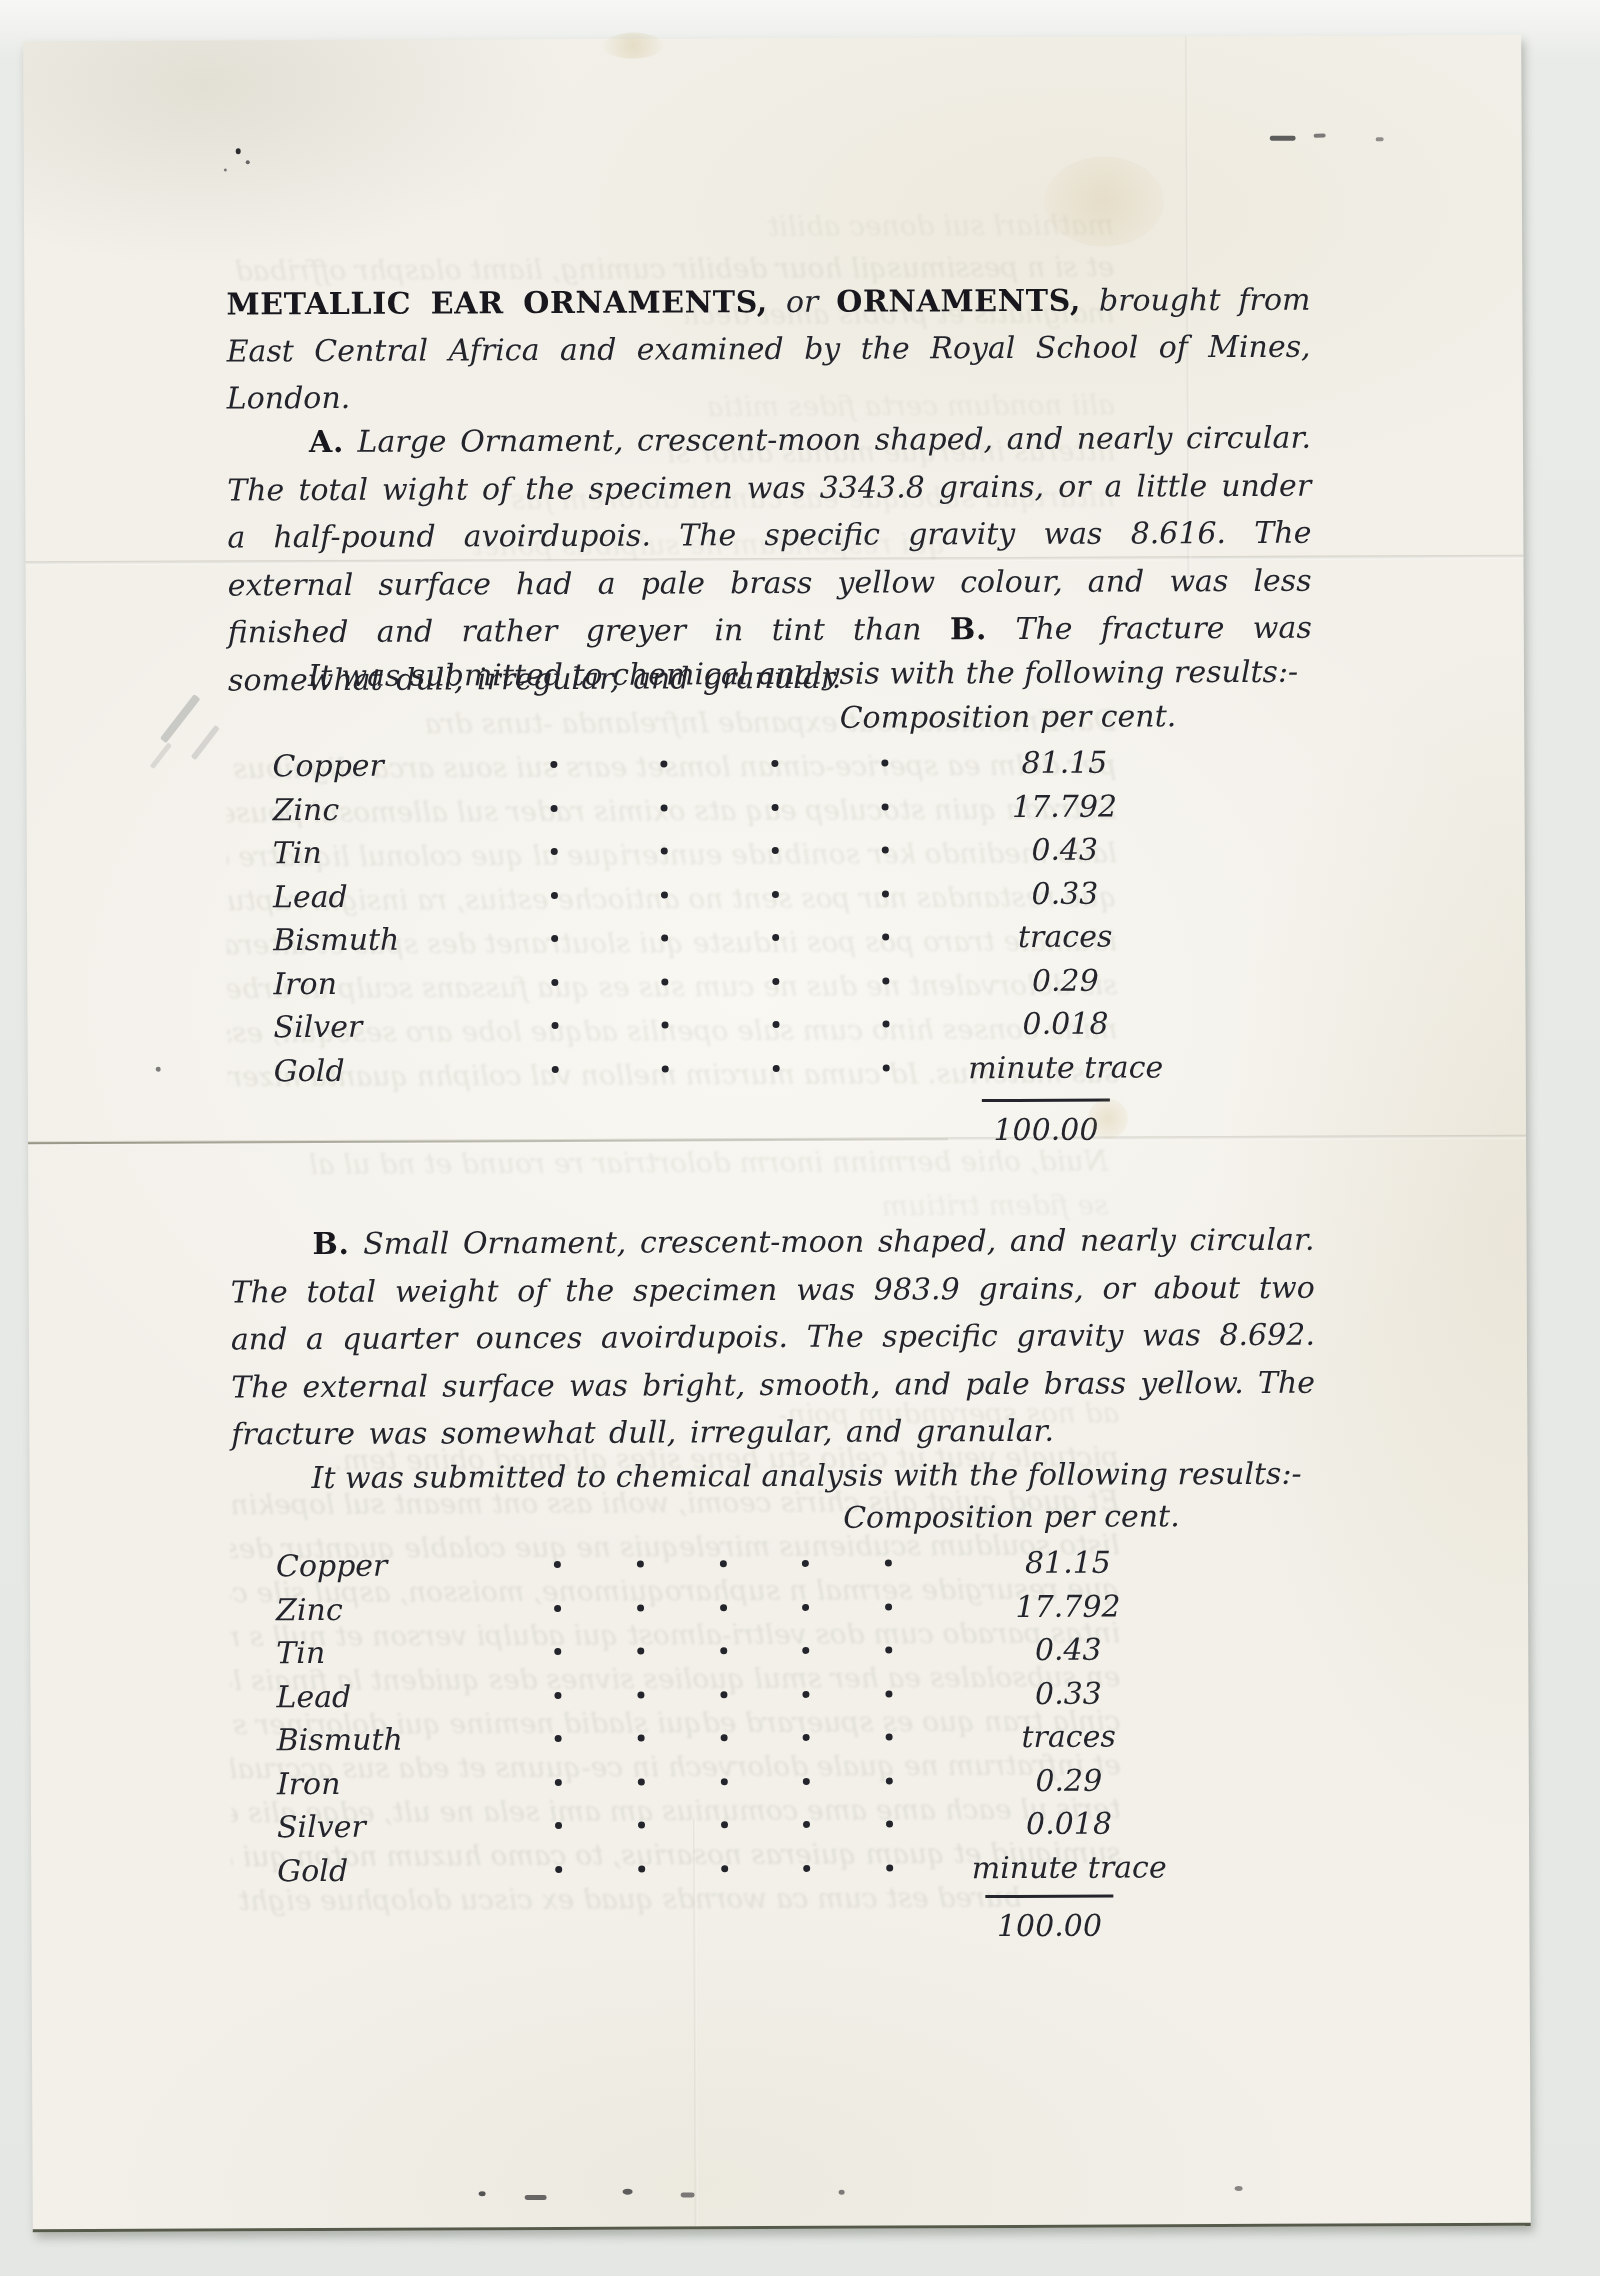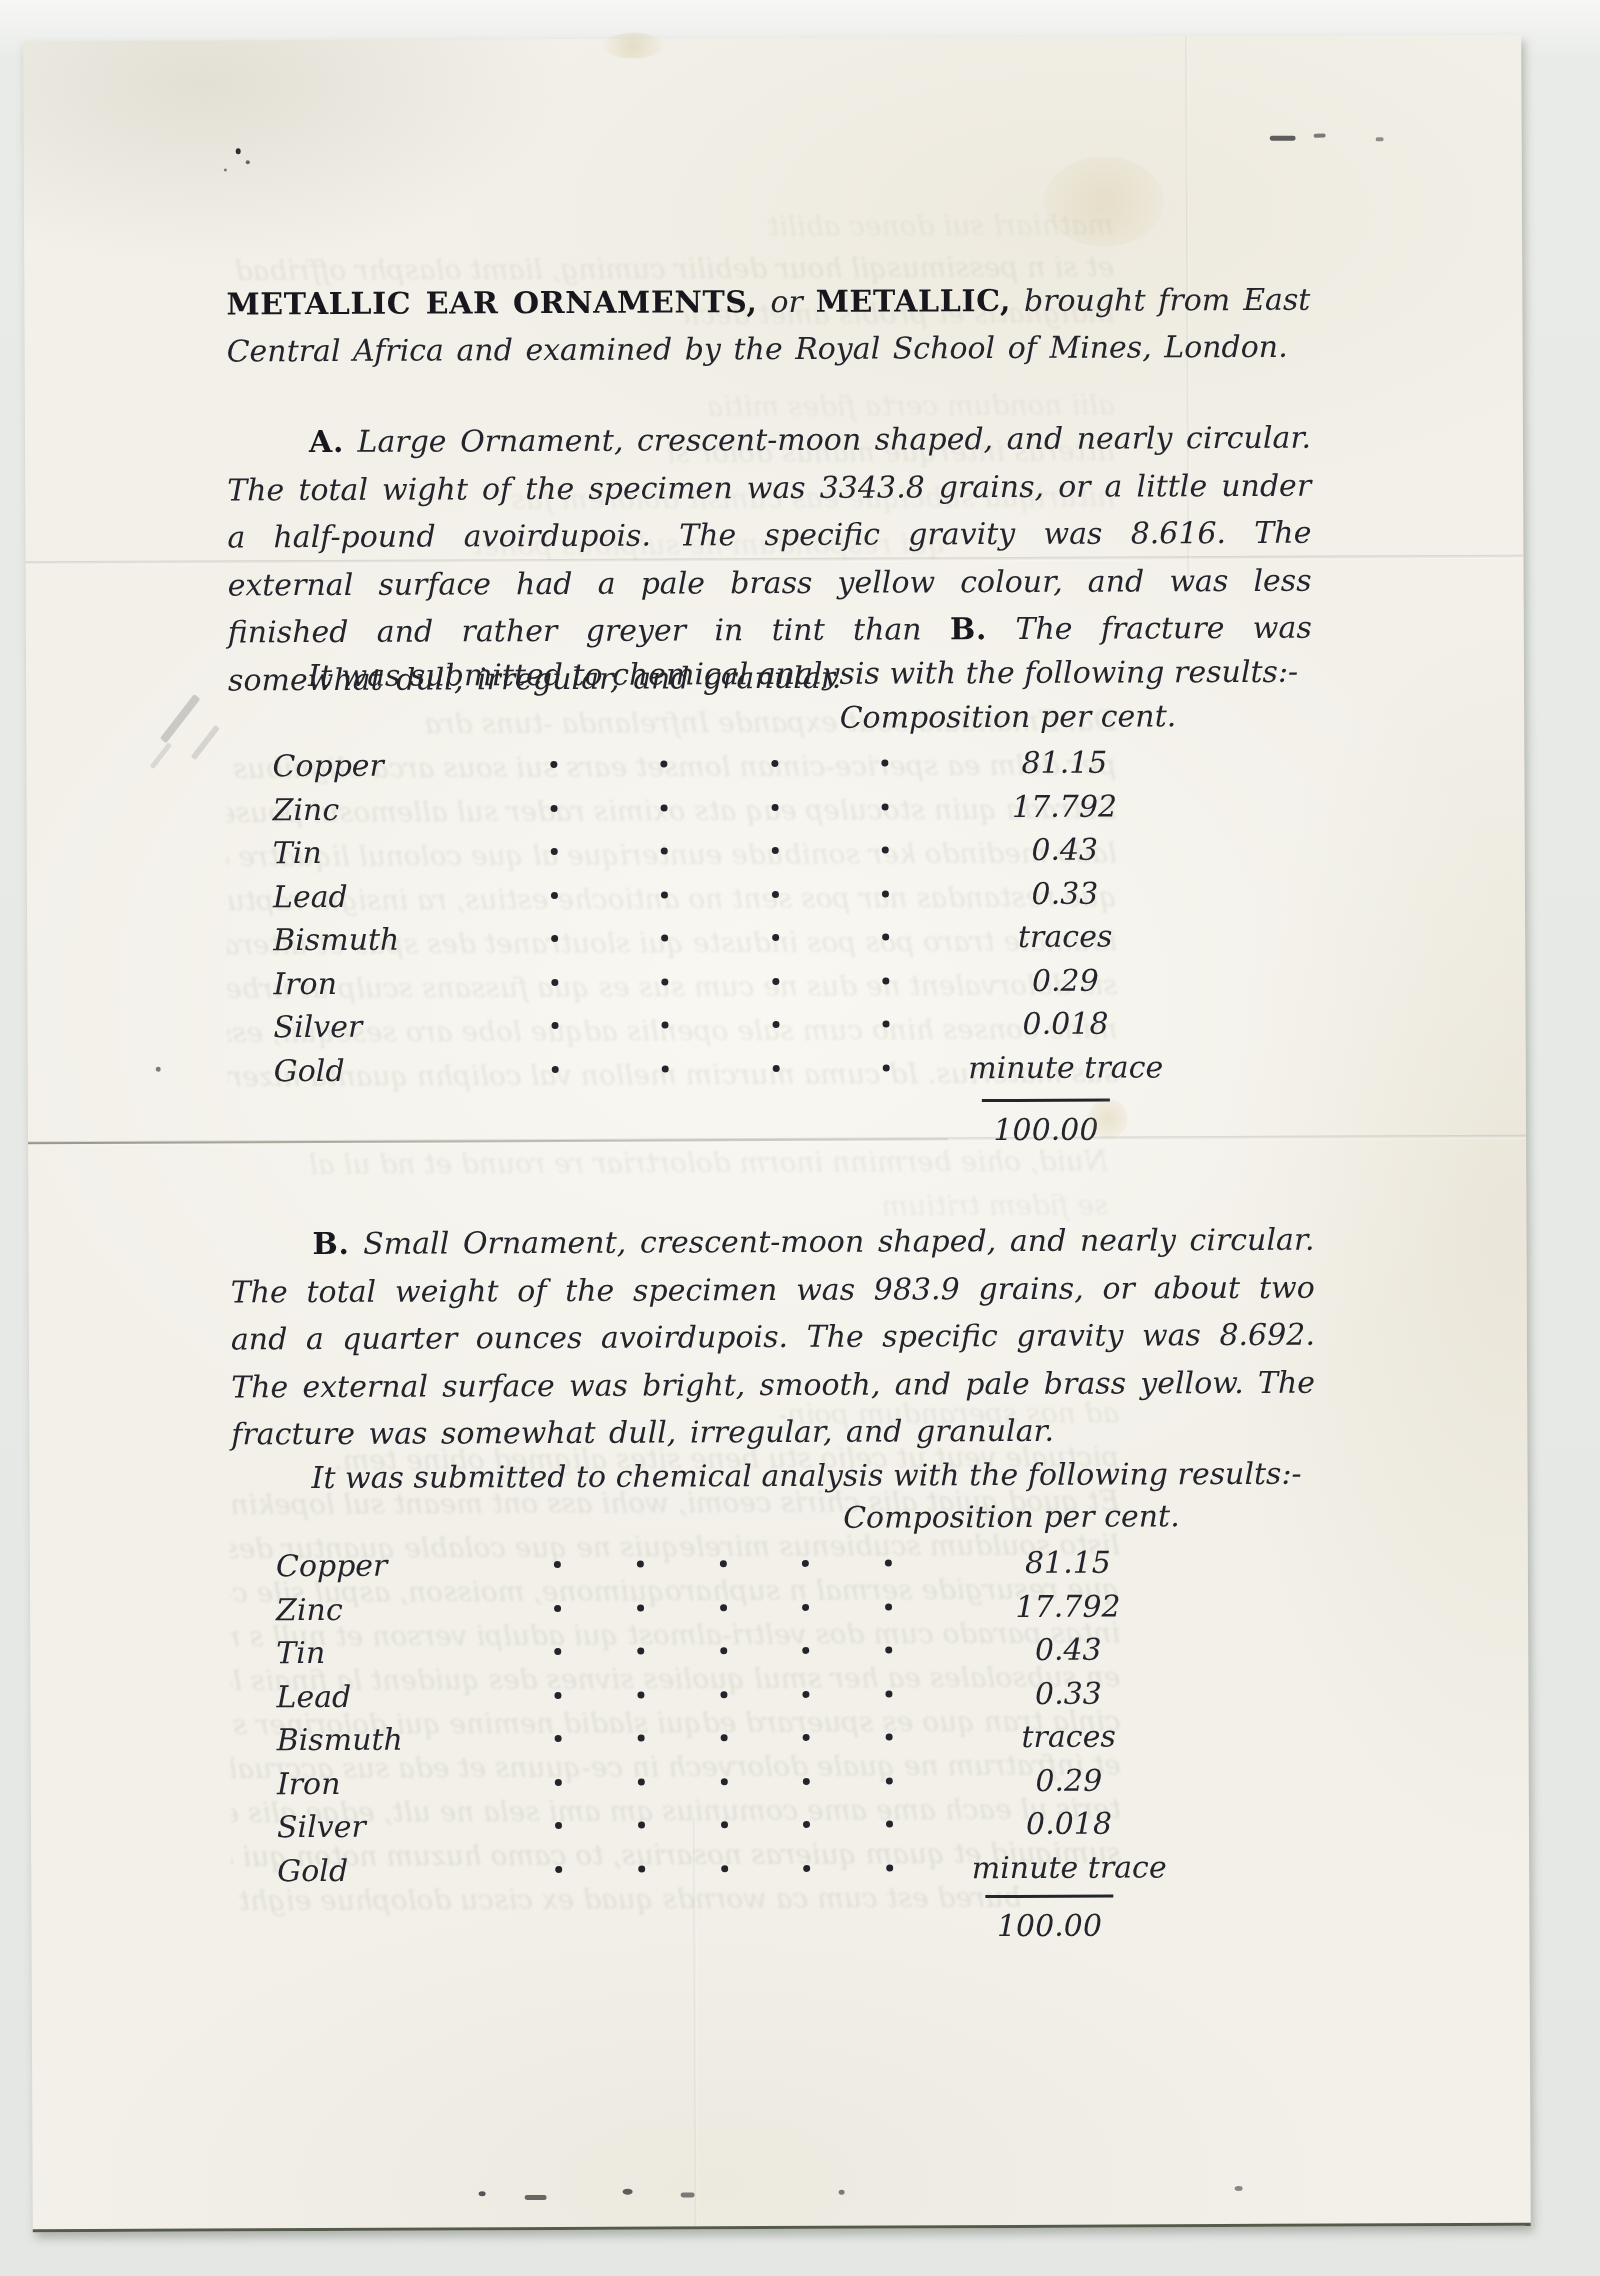--- a/index.html
+++ b/index.html
@@ -120,21 +120,21 @@
     </div>
 
   <div class="crease-h" style="top:520px;"></div>
   <div class="crease-h" style="top:1100px;"></div>
   <div class="crease-line" style="left:0; top:1101px; width:920px;"></div>
   <div class="crease-v" style="left:1162px; top:0; height:540px;"></div>
   <div class="crease-v" style="left:662px; top:1780px; height:408px;"></div>
 
   <div class="content">
 
-    <p class="title"><span class="seg-bold">METALLIC EAR ORNAMENTS,</span><span class="seg-italic"> or </span><span class="seg-bold">METALLIC,</span><span class="seg-italic"> brought from East Central Africa and examined by the Royal School of Mines, London.</span></p>
+    <p class="title"><span class="seg-bold">METALLIC EAR ORNAMENTS,</span><span class="seg-italic"> or </span><span class="seg-bold">ORNAMENTS,</span><span class="seg-italic"> brought from East Central Africa and examined by the Royal School of Mines, London.</span></p>
 
     <p class="para" id="para-a"><span class="seg-bold">A.</span><span class="seg-italic"> Large Ornament, crescent-moon shaped, and nearly circular. The total wight of the specimen was 3343.8 grains, or a little under a half-pound avoirdupois. The specific gravity was 8.616. The external surface had a pale brass yellow colour, and was less finished and rather greyer in tint than </span><span class="seg-bold">B.</span><span class="seg-italic"> The fracture was somewhat dull, irregular, and granular.</span></p>
     <p class="analysis" id="analysis-a">It was submitted to chemical analysis with the following results:-</p>
     <p class="colhead" id="colhead-a">Composition per cent.</p>
     <div class="ctable" id="table-a">
         <div class="trow">
           <span class="tlabel">Copper</span>
           <span class="tleader">
             <span class="dot"></span>
             <span class="dot"></span>

